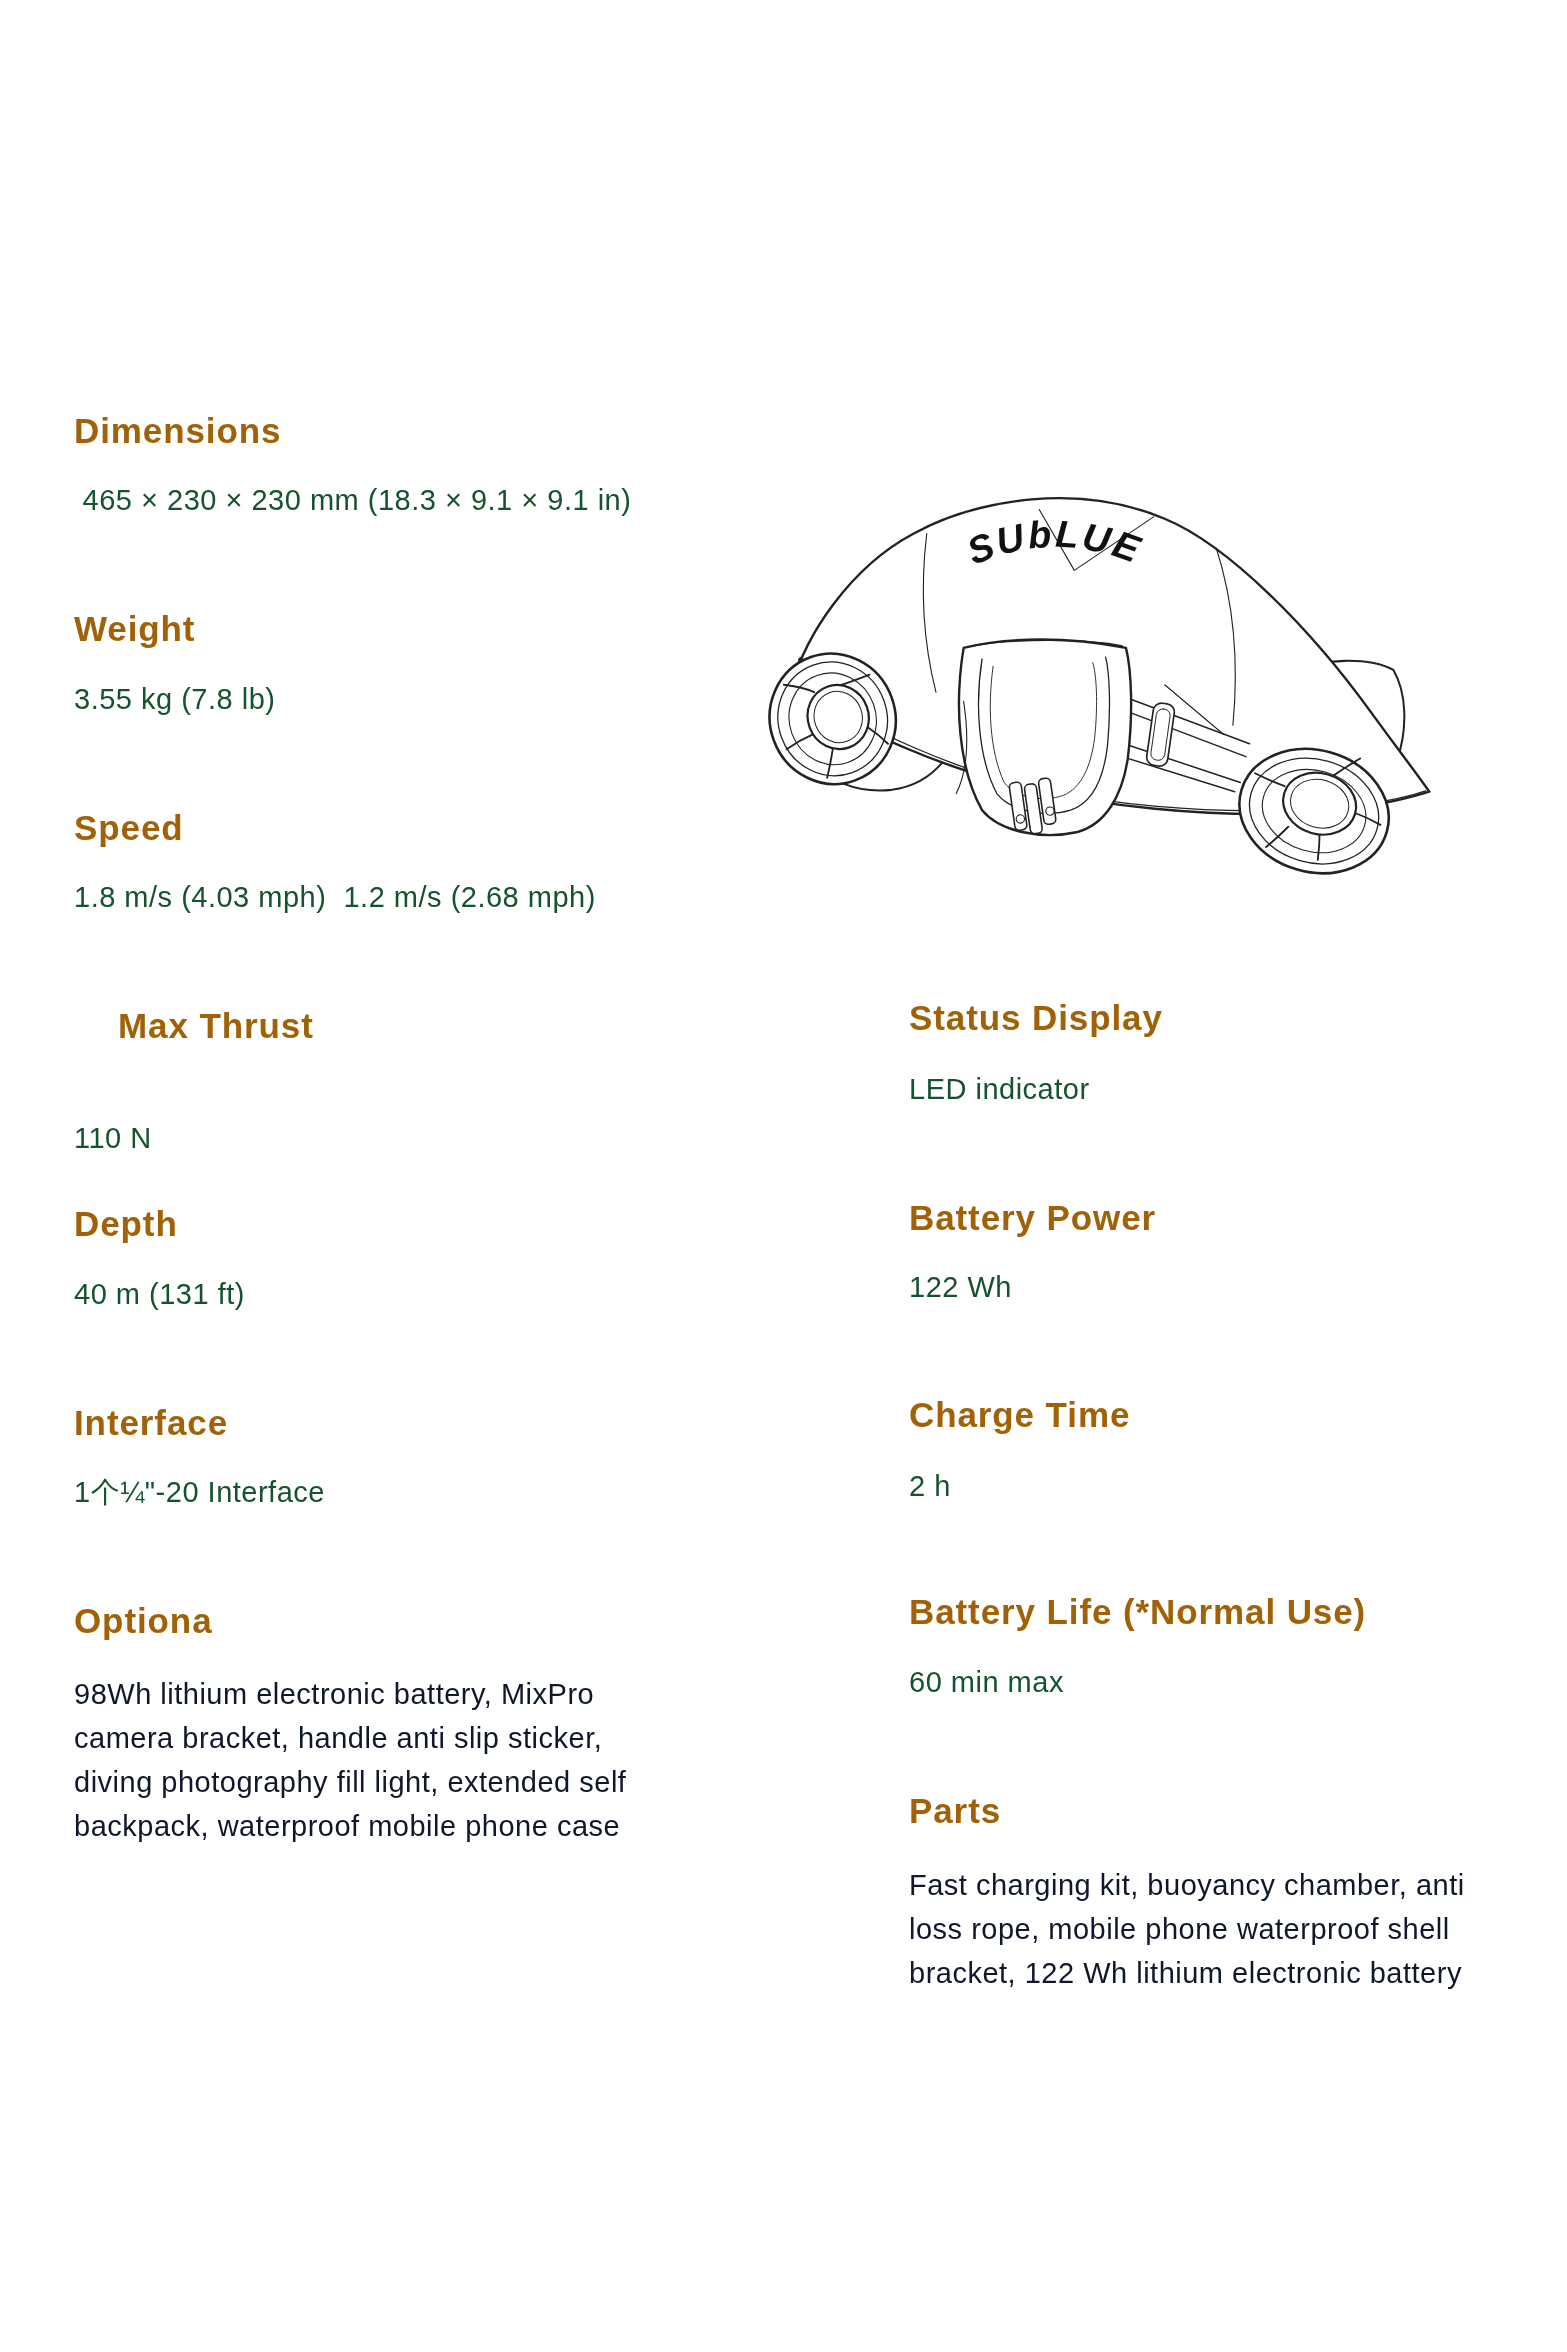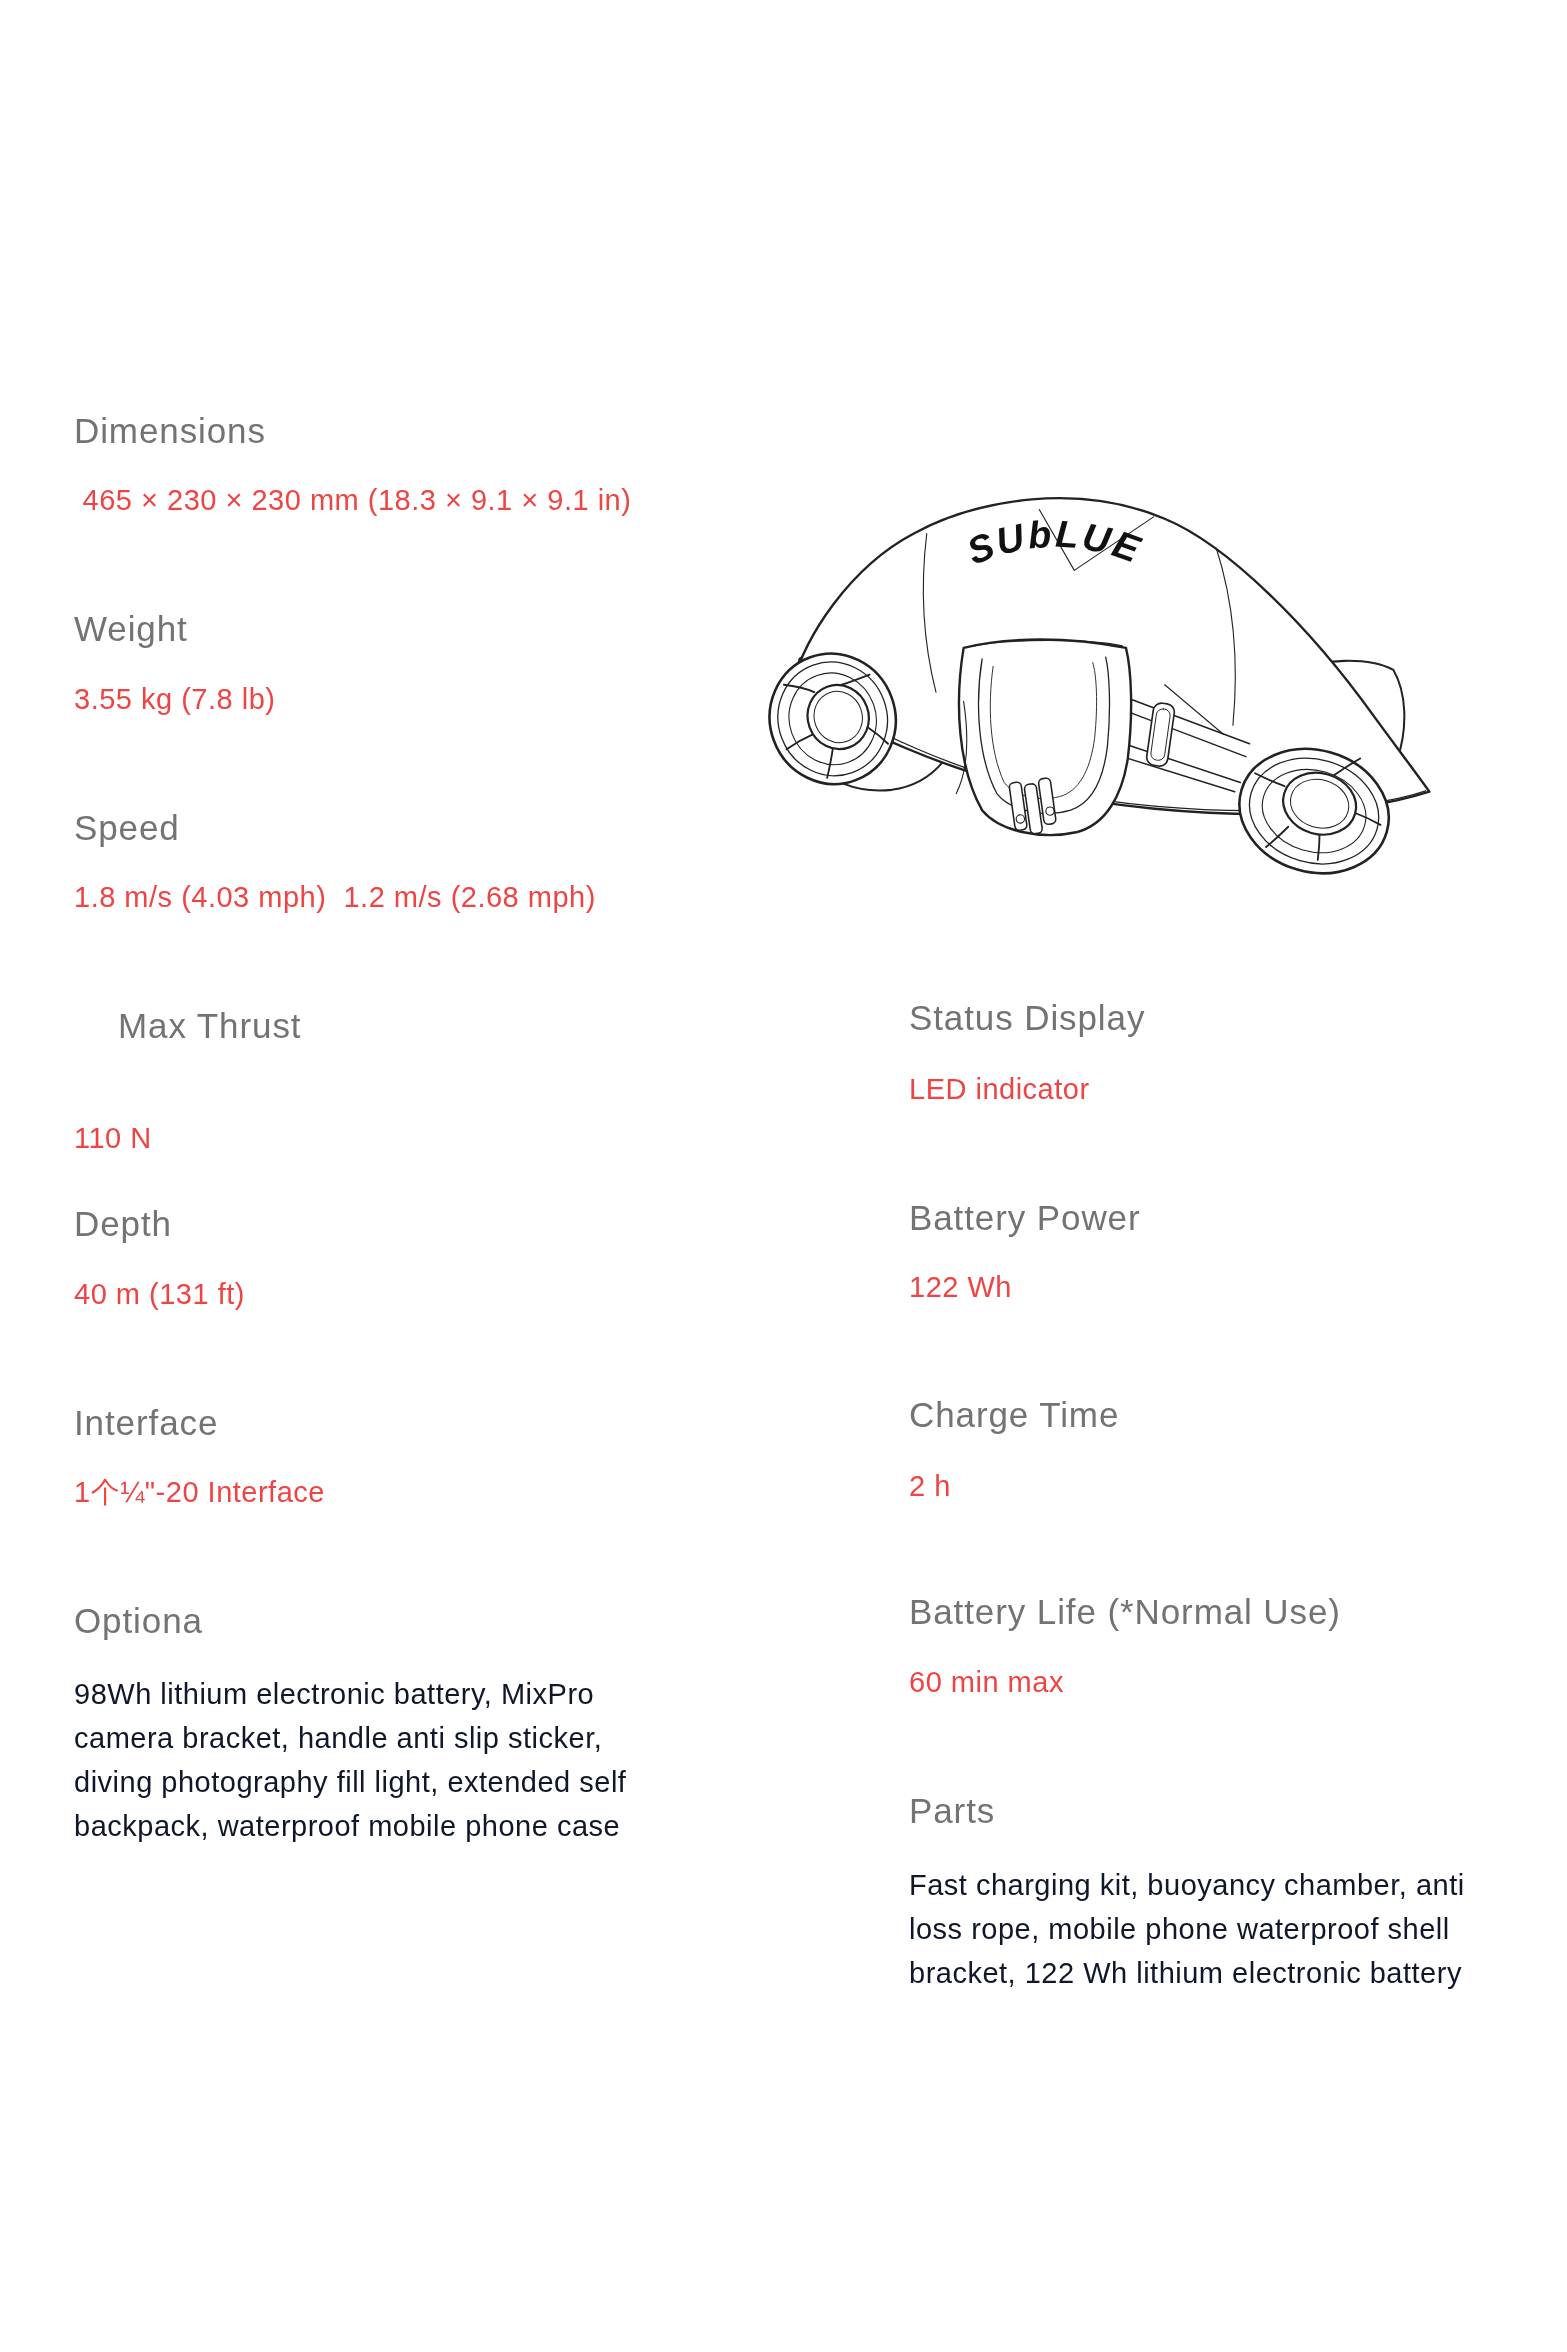--- a/index.html
+++ b/index.html
@@ -2,25 +2,25 @@
 <html style="font-size:14.8px"><head>
 <meta charset="utf-8">
 <style>
   html,body{margin:0;padding:0;background:#ffffff;}
   #screen{
     position:relative;width:1567px;height:2353px;background:#ffffff;overflow:hidden;
     font-family:"Liberation Sans",sans-serif;
   }
   .spec{position:absolute;}
   .spec-heading{
-    font-size:35px;font-weight:400;color:#737373;letter-spacing:0.9px;line-height:1.15;
+    font-size:35px;font-weight:700;color:#a16207;letter-spacing:0.9px;line-height:1.15;
     white-space:nowrap;
   }
   .spec-value{
-    position:absolute;font-size:29px;font-weight:400;color:#ef4444;letter-spacing:0.5px;
+    position:absolute;font-size:29px;font-weight:400;color:#14532d;letter-spacing:0.5px;
     line-height:37px;white-space:pre-wrap;
   }
   .spec-para{
     position:absolute;font-size:29px;font-weight:400;color:#0f172a;letter-spacing:0.5px;
     line-height:44px;
   }
   .spec-para .para-line{white-space:pre;}
   .col-left{left:74px;}
   .col-right{left:909px;}
   #illustration{position:absolute;left:766px;top:480px;width:683px;height:415px;}

